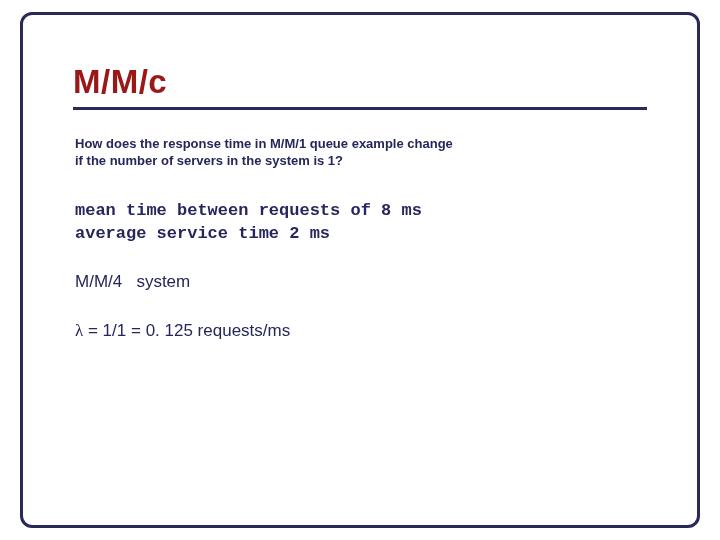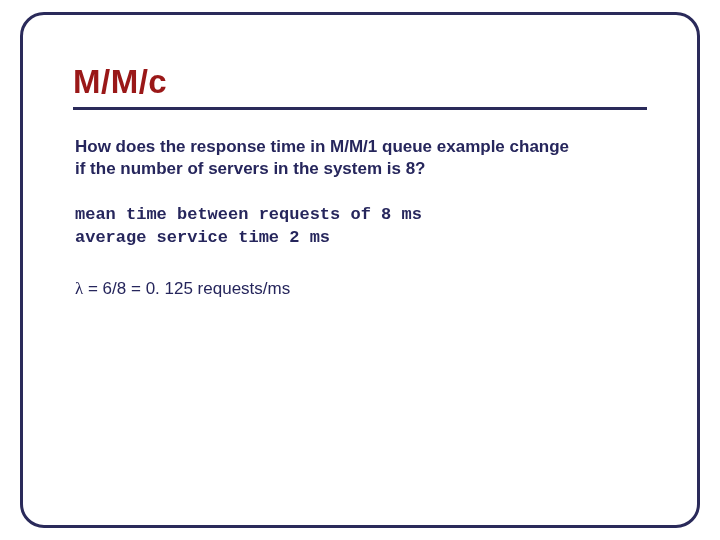--- a/index.html
+++ b/index.html
@@ -14,21 +14,21 @@
       font-family: Arial, Helvetica, sans-serif;
       position: relative;
     }
     .slide-frame {
       position: absolute;
       top: 12px;
       left: 20px;
       right: 20px;
       bottom: 12px;
       border: 3px solid #2a2a5a;
-      border-radius: 24px;
+      border-radius: 12px;
       padding: 48px 50px 40px 50px;
     }
     .title-block {
       margin-bottom: 8px;
     }
     .title {
       font-size: 33px;
       font-weight: bold;
       color: #9a1818;
       font-family: Arial, Helvetica, sans-serif;
@@ -46,23 +46,23 @@
       color: #26265c;
     }
     .ex-label {
       color: #9a1818;
       font-weight: bold;
       font-size: 17px;
       margin-bottom: 2px;
     }
     .question {
       font-weight: bold;
-      font-size: 17px;
+      font-size: 13px;
       line-height: 1.3;
-      margin-bottom: 24px;
+      margin-bottom: 30px;
     }
     .params {
       font-weight: bold;
       font-size: 17px;
       line-height: 1.35;
       margin-bottom: 26px;
       font-family: Liberation Mono, monospace;
     }
     .system-label {
       font-size: 17px;
@@ -82,25 +82,26 @@
 <body>
 
 <div class="slide-frame">
   <div class="title-block">
     <div class="title">M/M/c</div>
     <div class="title-underline"></div>
   </div>
   <div class="content">
     <div class="question">
       <span>How does the response time in M/M/1 queue example change</span><br>
-      <span>if the number of servers in the system is 8?</span>
+      <span>if the number of servers in the system is 1?</span>
     </div>
     <div class="params">
       <span>mean time between requests of 8 ms</span><br>
       <span>average service time 2 ms</span>
     </div>
+    <div class="system-label">M/M/4&nbsp;&nbsp;&nbsp;system</div>
     <div class="equations">
       <div>
-        <span class="greek">λ</span><span> = 6/8 = 0. 125 requests/ms</span>
+        <span class="greek">λ</span><span> = 1/1 = 0. 125 requests/ms</span>
       </div>
     </div>
   </div>
 </div>
 
 </body></html>

